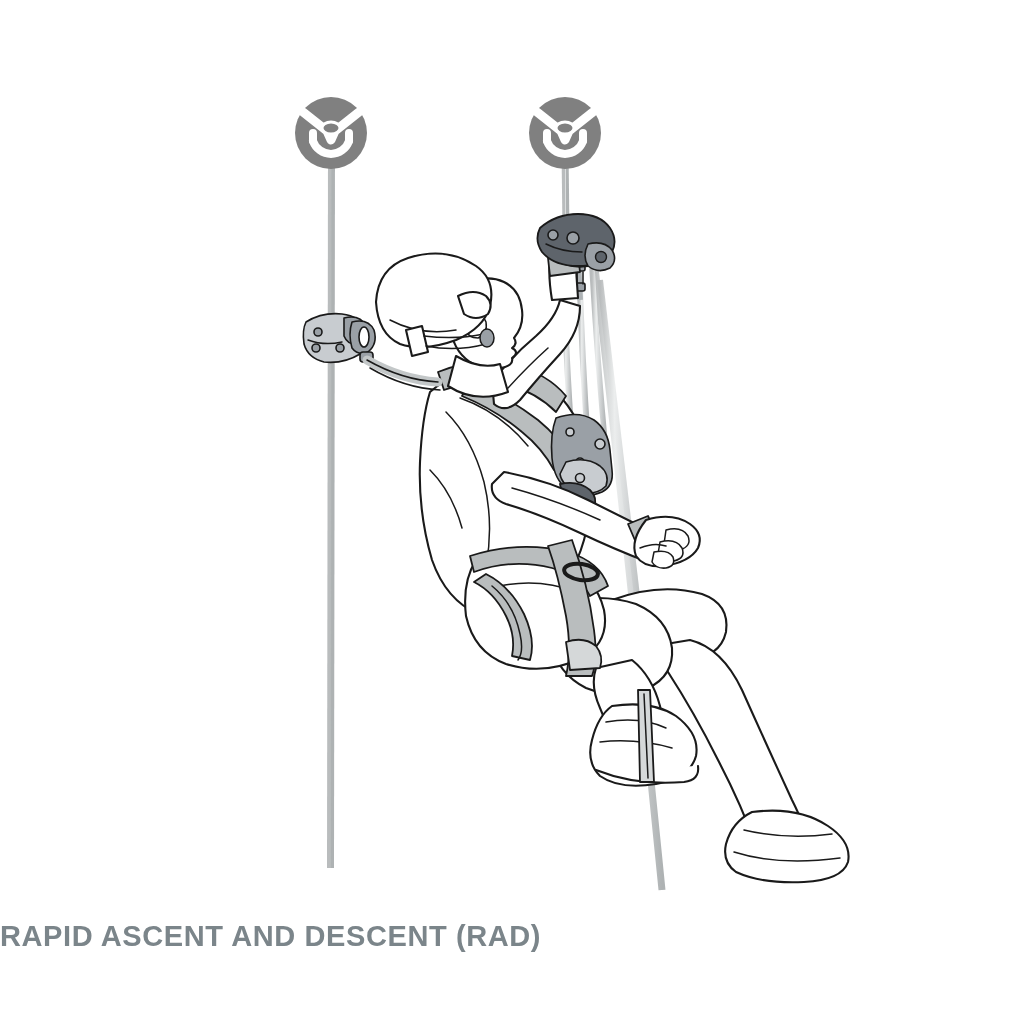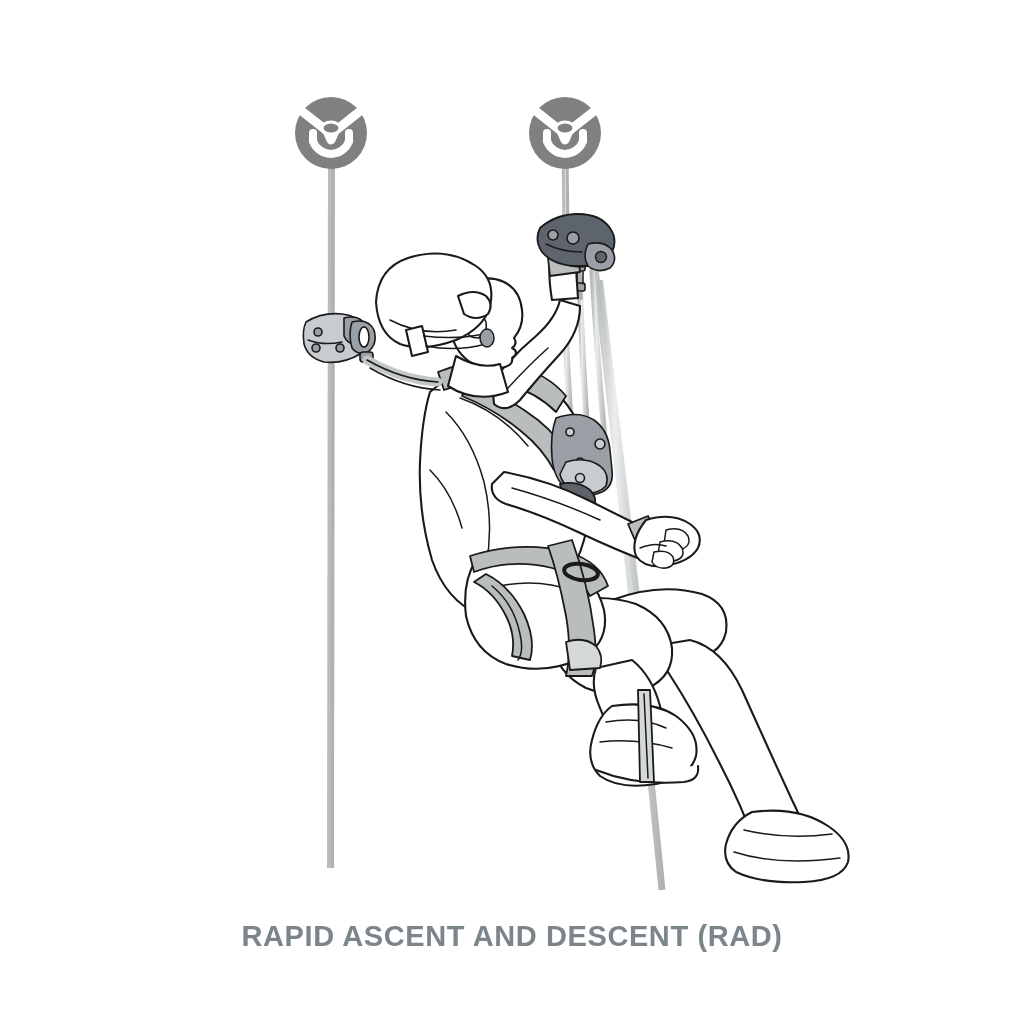--- a/index.html
+++ b/index.html
@@ -22,21 +22,21 @@
     top: 0;
     width: 1024px;
     height: 1024px;
     display: block;
   }
   #caption {
     position: absolute;
     left: 0;
     top: 920px;
     width: 1024px;
-    text-align: center;
+    text-align: left;
     font-family: "Liberation Sans", sans-serif;
     font-weight: bold;
     font-size: 29px;
     letter-spacing: 0.6px;
     color: #7b858a;
     white-space: nowrap;
     user-select: none;
   }
 </style>
 </head>

